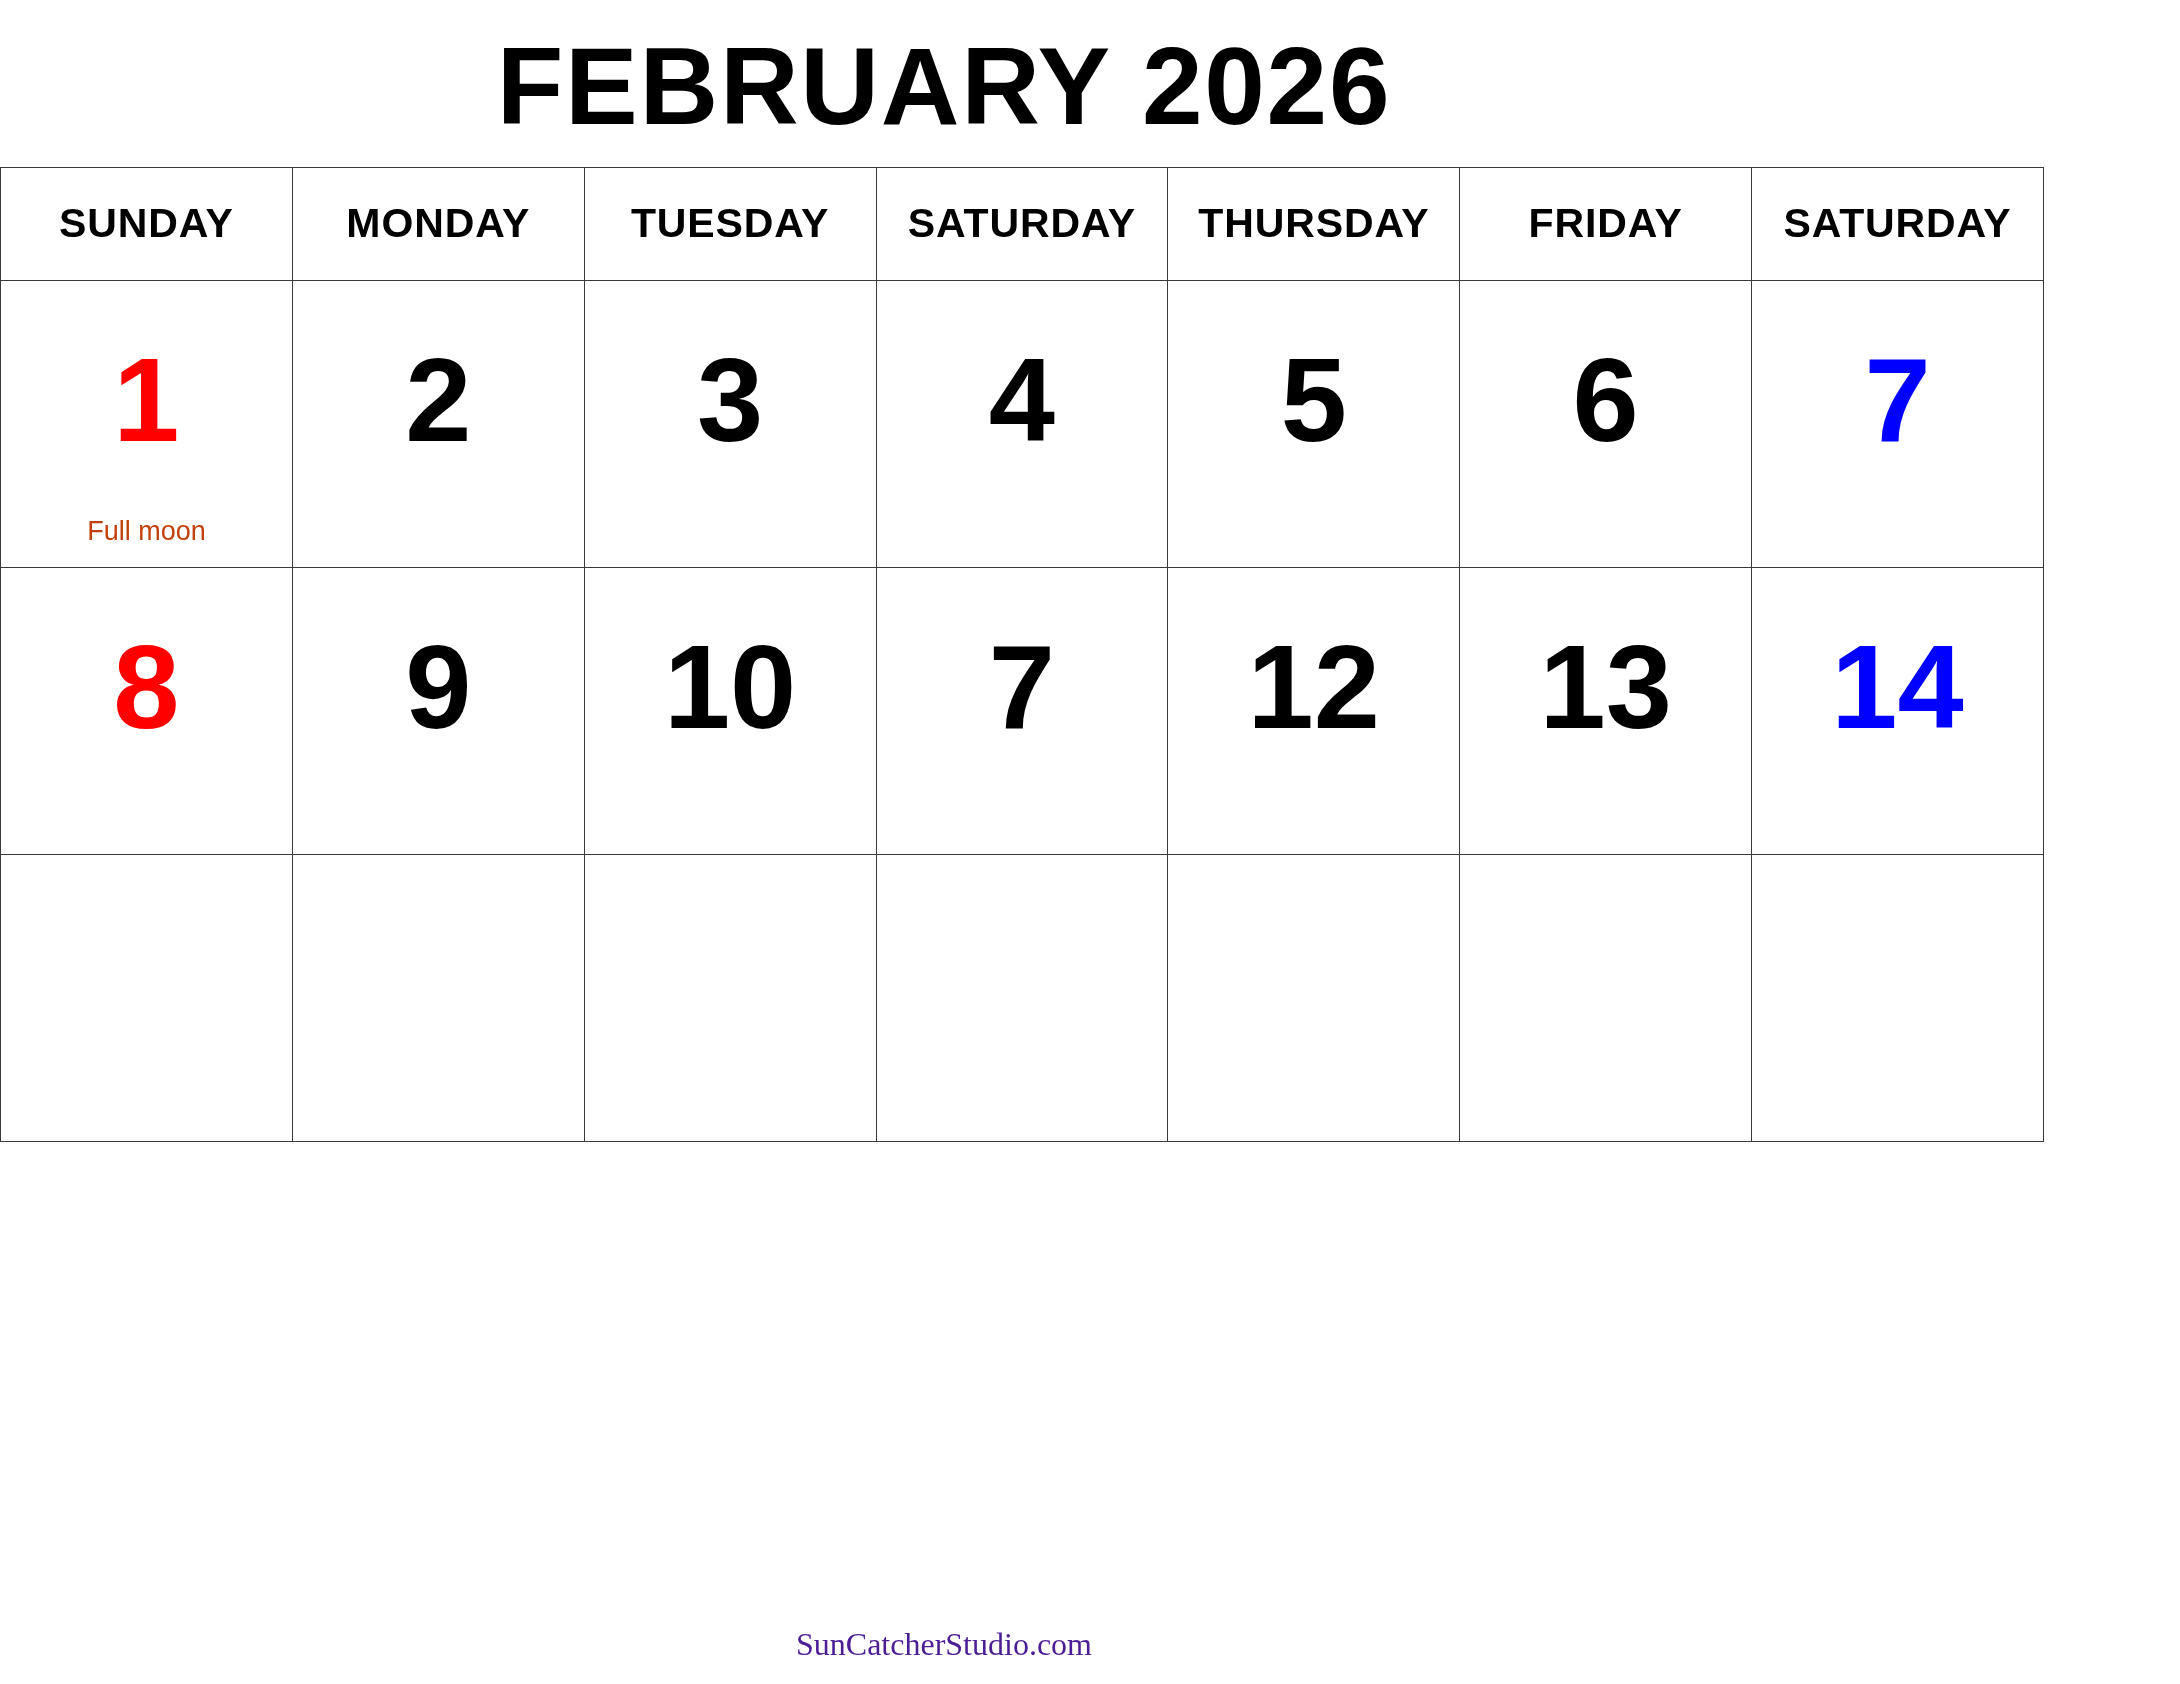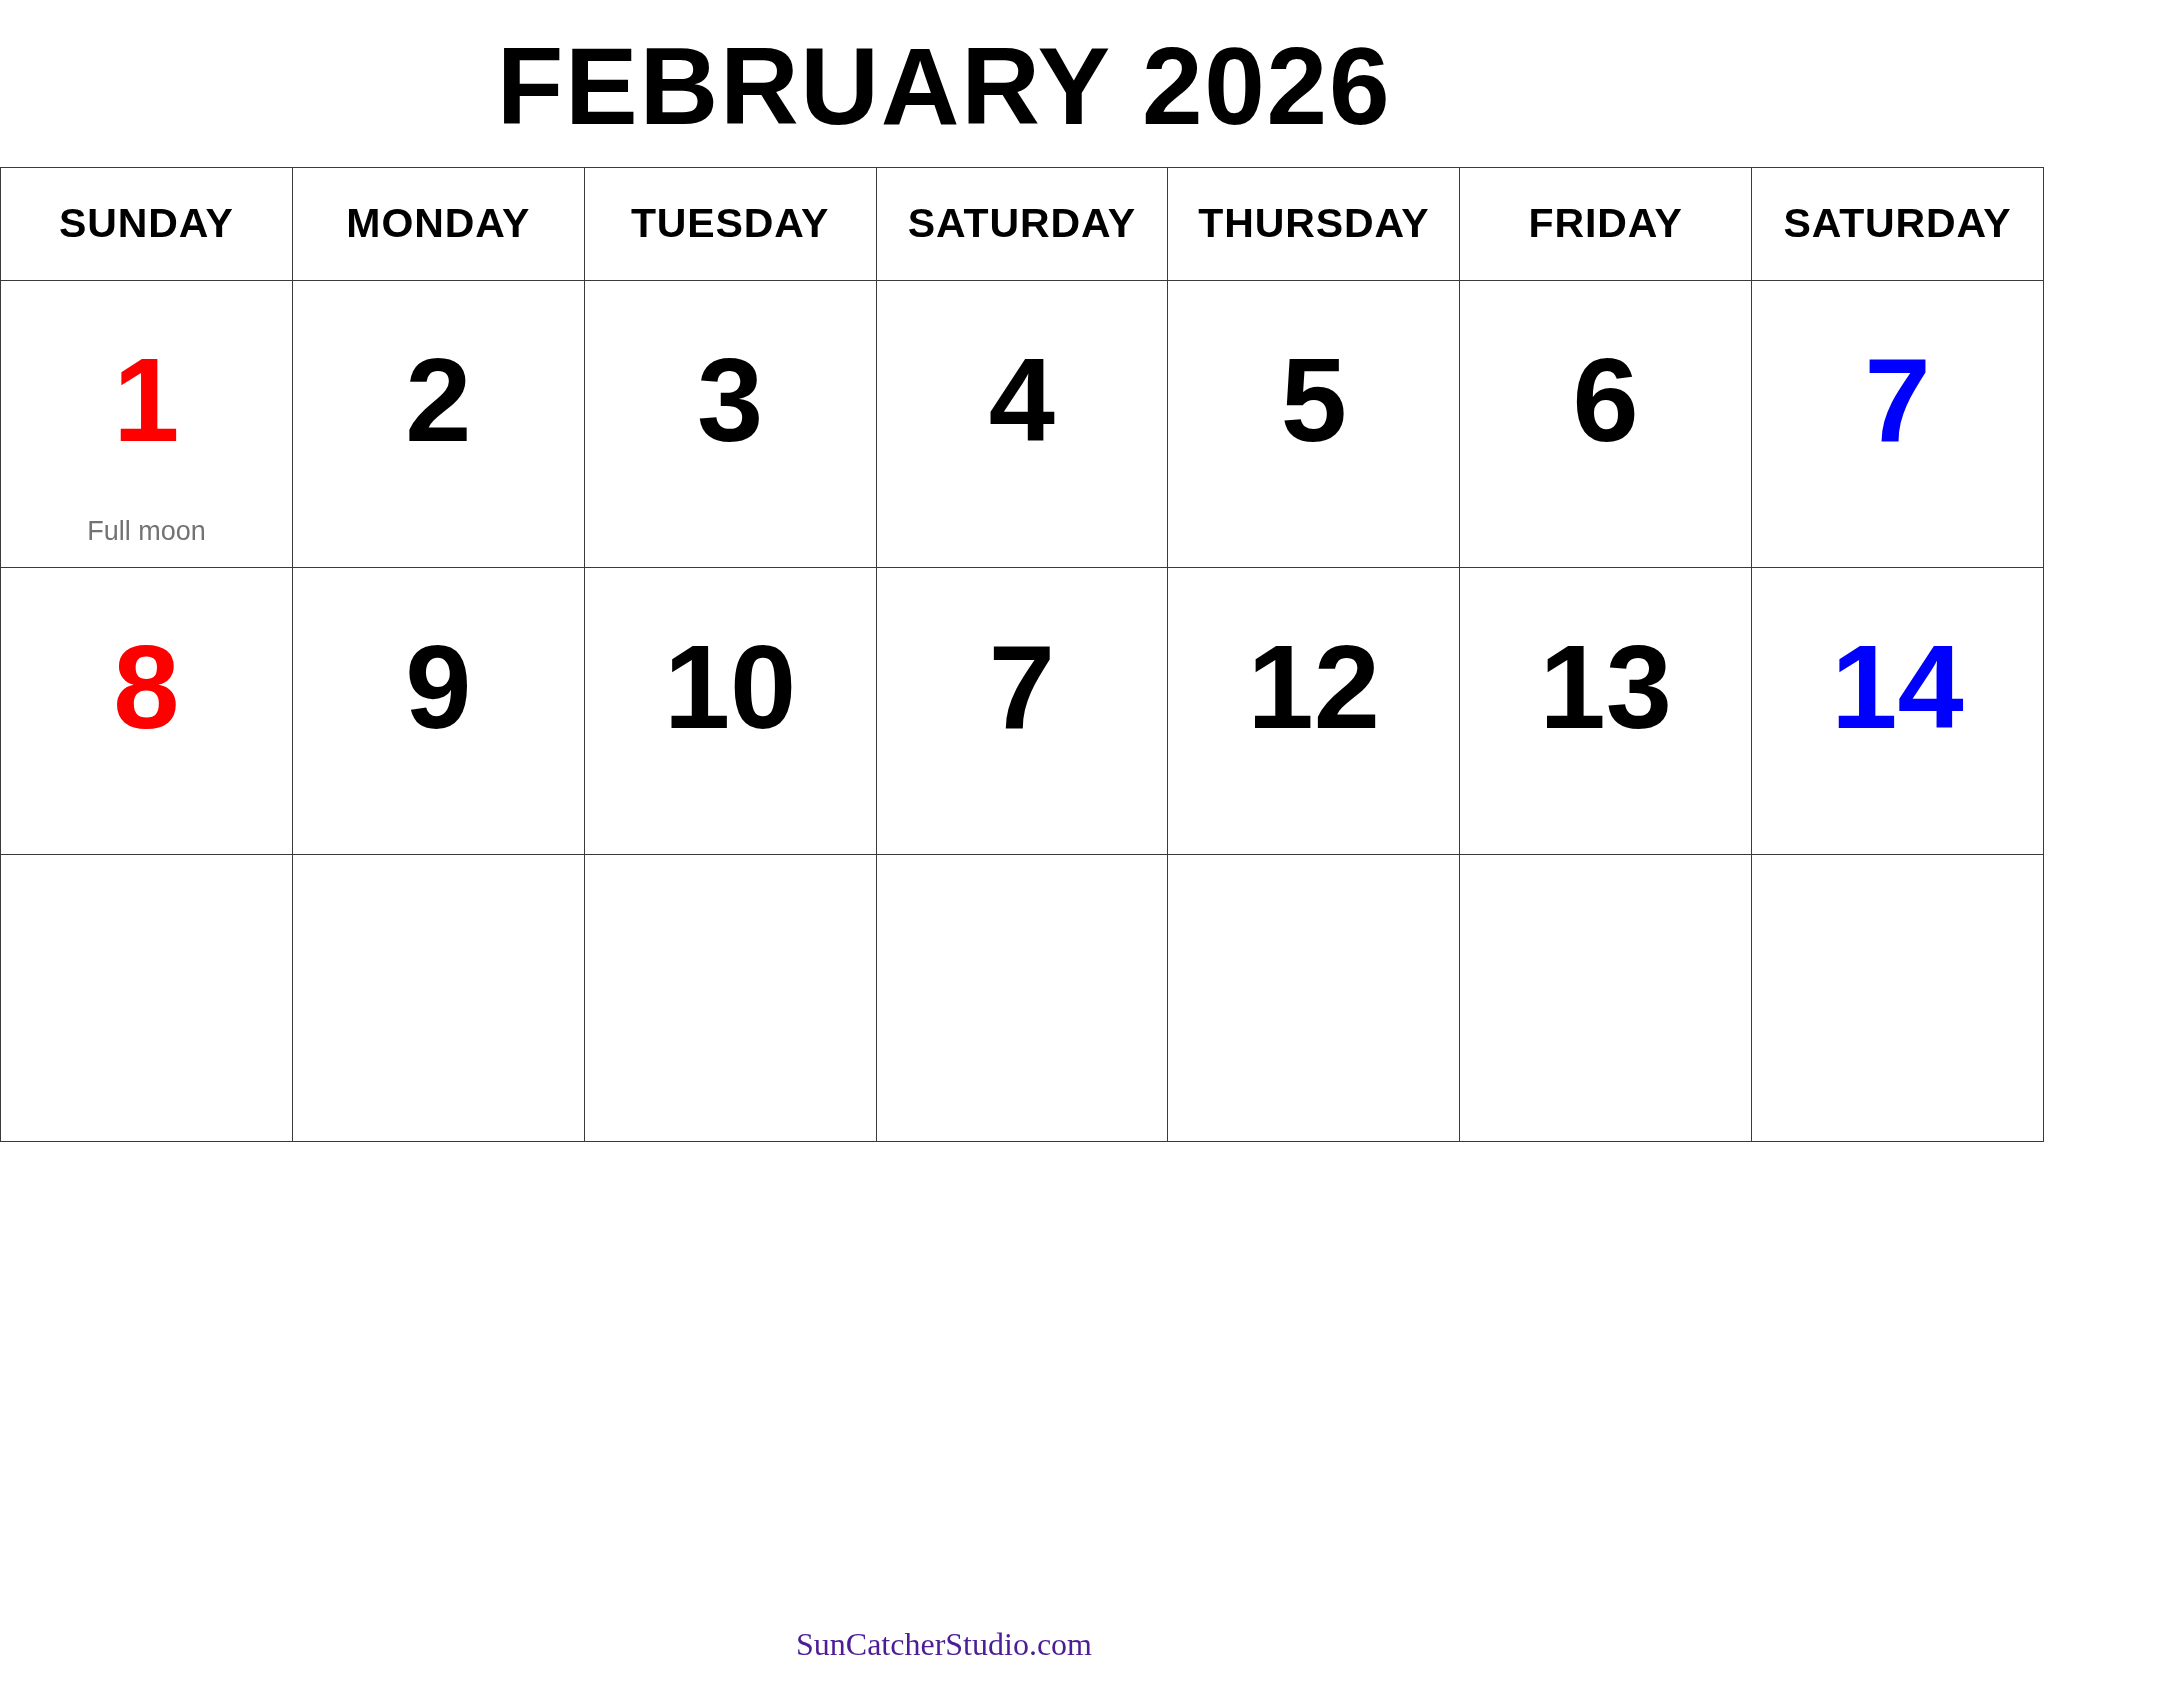--- a/index.html
+++ b/index.html
@@ -67,21 +67,21 @@
   .daynum.sat { color: #0000ff; }
   .daynum.wk  { color: #000000; }
   .note {
     position: absolute;
     bottom: 22px;
     left: 0;
     right: 0;
     text-align: center;
     font-size: 27px;
     font-weight: normal;
-    color: #737373;
+    color: #c2410c;
     line-height: 1;
   }
   .empty-row td { height: 256px; }
   .footer {
     position: absolute;
     left: 0;
     right: 0;
     bottom: 22px;
     text-align: center;
     font-family: "Liberation Serif", serif;

